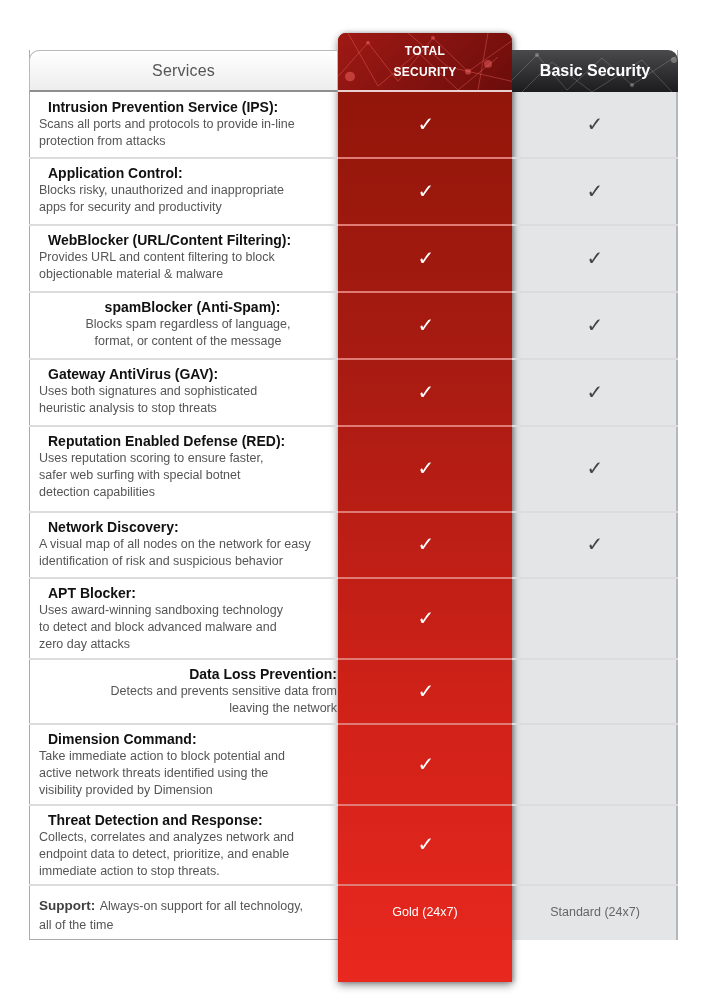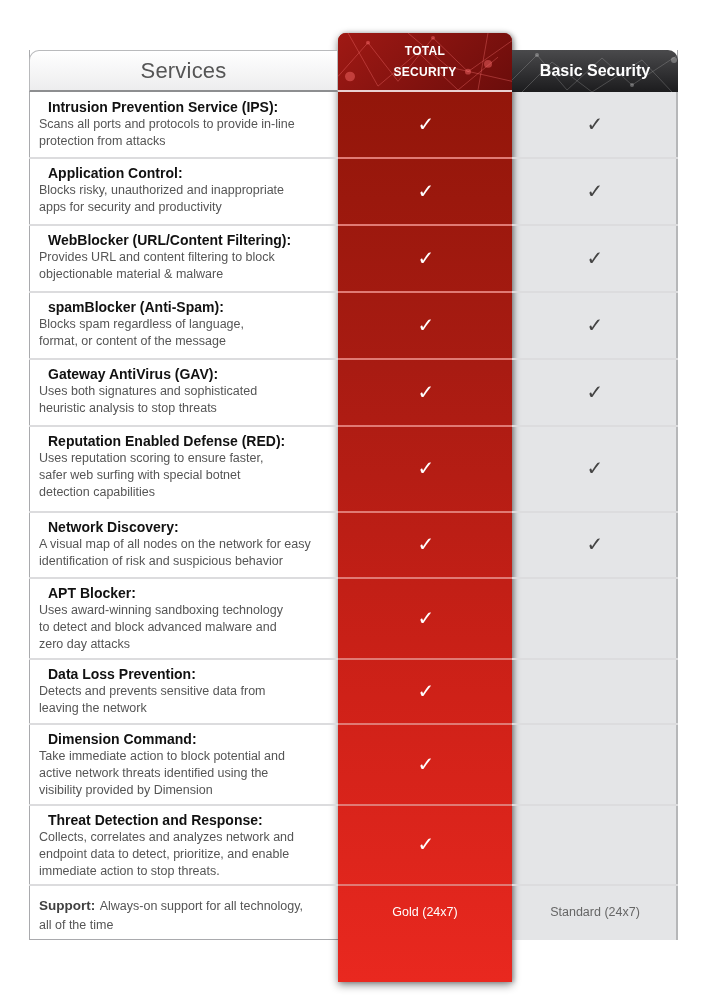--- a/index.html
+++ b/index.html
@@ -1,19 +1,19 @@
 <!DOCTYPE html>
 <html><head>
 <meta charset="utf-8">
 <style>
   html,body{margin:0;padding:0;background:#fff;}
   body{width:708px;height:1002px;position:relative;overflow:hidden;font-family:"Liberation Sans",sans-serif;}
   .table{position:absolute;left:29px;top:50px;width:649px;height:890px;border:1px solid #a9aaad;border-top:none;box-sizing:border-box;}
   .svc-head{position:absolute;left:29px;top:50px;width:309px;height:42px;background:linear-gradient(#ffffff,#ededee);border:1px solid #b9babc;border-bottom:2px solid #8d8e90;border-top-left-radius:10px;box-sizing:border-box;display:flex;align-items:center;justify-content:center;}
-  .svc-head span{font-size:22px;color:#555;letter-spacing:.2px;}
+  .svc-head span{font-size:16px;color:#555;letter-spacing:.2px;}
   .basic-col{position:absolute;left:512px;top:92px;width:166px;height:848px;background:#e4e5e7;border-right:2px solid #b6b7b9;box-sizing:border-box;}
   .basic-head{position:absolute;left:512px;top:50px;width:166px;height:42px;border-top-right-radius:10px;background:linear-gradient(#4a4a4c,#1c1c1e);overflow:hidden;display:flex;align-items:center;justify-content:center;}
   .basic-head span{position:relative;color:#fff;font-size:16px;font-weight:bold;z-index:2;}
   .total-col{position:absolute;left:338px;top:33px;width:174px;height:949px;background:linear-gradient(#8e1508 0%,#a81b12 35%,#cf2118 70%,#e9281f 100%);box-shadow:0 3px 8px rgba(0,0,0,.45),2px 0 4px rgba(0,0,0,.25);border-top-left-radius:8px;border-top-right-radius:8px;}
   .total-head{position:absolute;left:338px;top:33px;width:174px;height:59px;border-top-left-radius:8px;border-top-right-radius:8px;background:linear-gradient(135deg,#9f1914,#6b0d0b);overflow:hidden;display:flex;align-items:center;justify-content:center;border-bottom:2px solid #e9cfcf;box-sizing:border-box;}
   .total-head span{position:relative;z-index:2;color:#fff;font-size:12px;font-weight:bold;text-align:center;line-height:21px;letter-spacing:.3px;}
   .net{position:absolute;left:0;top:0;width:100%;height:100%;z-index:1;}
   .row{position:absolute;left:29px;width:649px;box-sizing:border-box;}
   .row .desc{position:absolute;left:10px;top:6px;width:298px;}
   .row .title{font-size:14px;font-weight:bold;color:#111;line-height:18px;padding-left:9px;}
@@ -102,21 +102,21 @@
         <div class="title">WebBlocker (URL/Content Filtering):</div>
         <div class="text">Provides URL and content filtering to block</div>
         <div class="text">objectionable material &amp; malware</div>
       </div>
     </div>
     <div class="check tot" style="top: 247.5px;">✓</div>
     <div class="check bas" style="top: 247.5px;">✓</div>
     <div class="sep" style="top: 291px;">
       <div class="red"></div>
     </div>
-    <div class="row" style="top: 292px; height: 57px;">
+    <div class="row" style="top: 292px; height: 57px; text-align: center;">
       <div class="desc">
         <div class="title">spamBlocker (Anti-Spam):</div>
         <div class="text">Blocks spam regardless of language,</div>
         <div class="text">format, or content of the message</div>
       </div>
     </div>
     <div class="check tot" style="top: 314.5px;">✓</div>
     <div class="check bas" style="top: 314.5px;">✓</div>
     <div class="sep" style="top: 358px;">
       <div class="red"></div>
@@ -163,21 +163,21 @@
         <div class="title">APT Blocker:</div>
         <div class="text">Uses award-winning sandboxing technology</div>
         <div class="text">to detect and block advanced malware and</div>
         <div class="text">zero day attacks</div>
       </div>
     </div>
     <div class="check tot" style="top: 607.5px;">✓</div>
     <div class="sep" style="top: 658px;">
       <div class="red"></div>
     </div>
-    <div class="row" style="top: 659px; height: 53px;">
+    <div class="row" style="top: 659px; height: 53px; text-align: right;">
       <div class="desc">
         <div class="title">Data Loss Prevention:</div>
         <div class="text">Detects and prevents sensitive data from</div>
         <div class="text">leaving the network</div>
       </div>
     </div>
     <div class="check tot" style="top: 680.5px;">✓</div>
     <div class="sep" style="top: 723px;">
       <div class="red"></div>
     </div>

